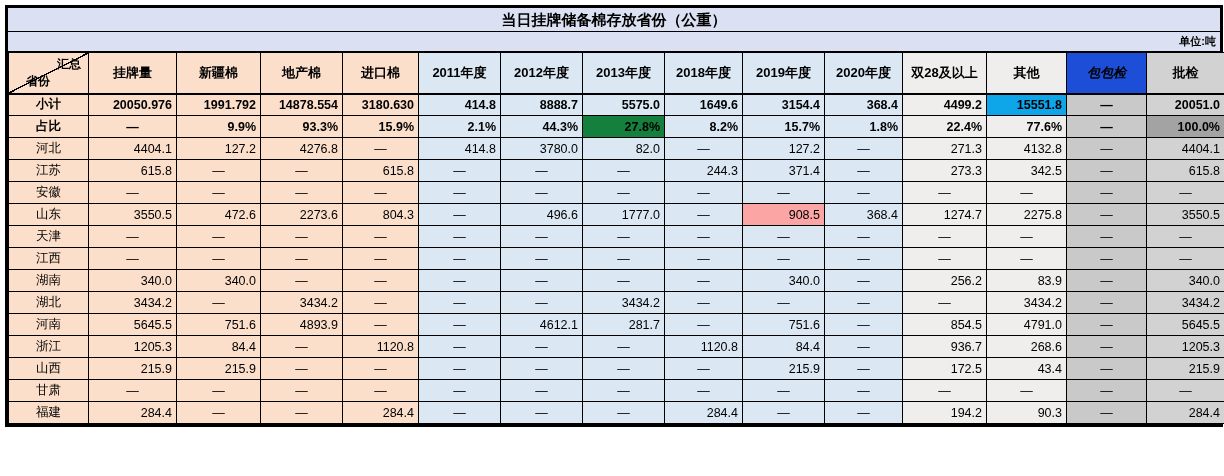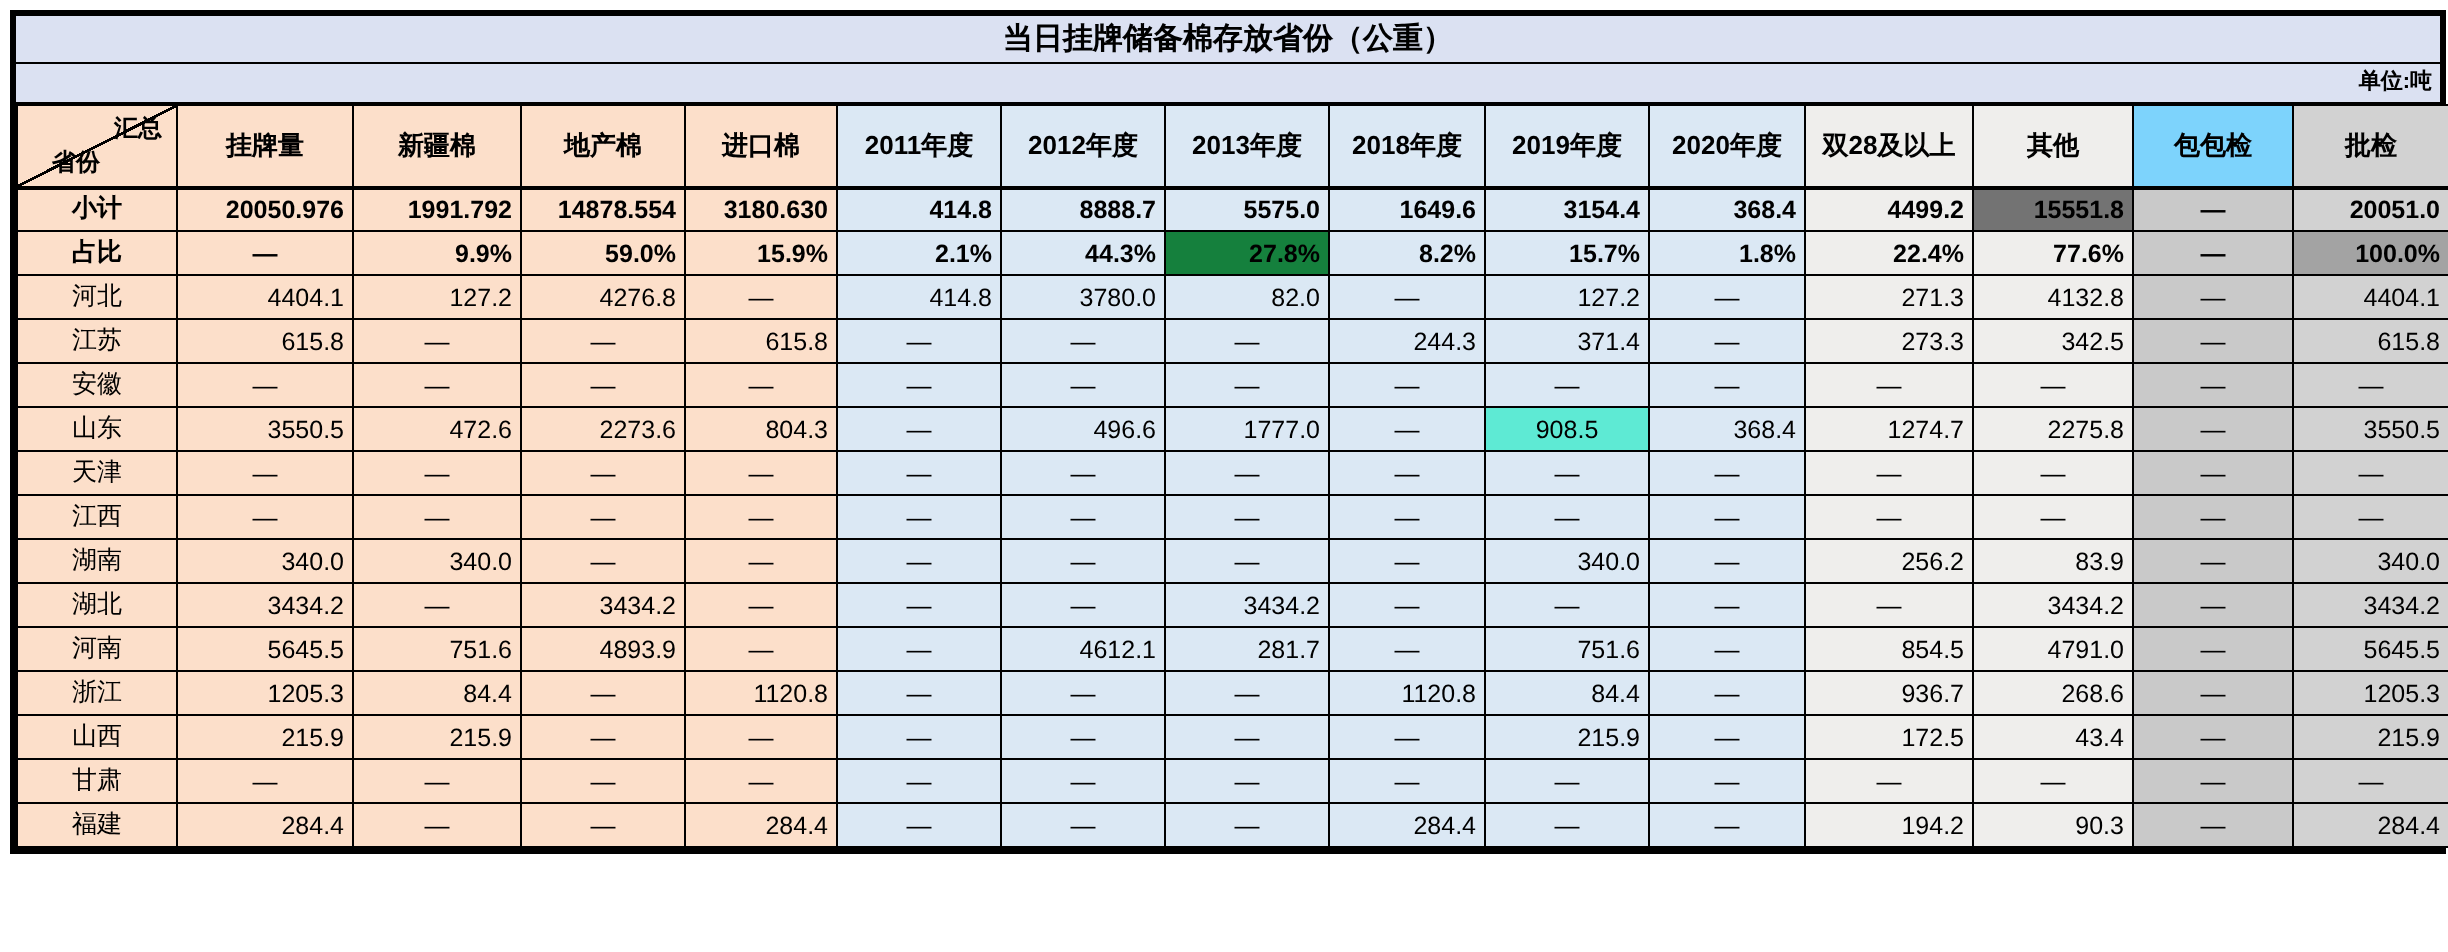--- a/index.html
+++ b/index.html
@@ -66,47 +66,47 @@
             <th style="background: rgb(252, 223, 202);">地产棉</th>
             <th style="background: rgb(252, 223, 202);">进口棉</th>
             <th style="background: rgb(219, 232, 244);">2011年度</th>
             <th style="background: rgb(219, 232, 244);">2012年度</th>
             <th style="background: rgb(219, 232, 244);">2013年度</th>
             <th style="background: rgb(219, 232, 244);">2018年度</th>
             <th style="background: rgb(219, 232, 244);">2019年度</th>
             <th style="background: rgb(219, 232, 244);">2020年度</th>
             <th style="background: rgb(239, 238, 236);">双28及以上</th>
             <th style="background: rgb(239, 238, 236);">其他</th>
-            <th style="background: #7dd3fc;">包包检</th>
+            <th style="background: #1d4ed8; font-style: italic;">包包检</th>
             <th style="background: rgb(210, 210, 210);">批检</th>
           </tr>
       </thead>
       <tbody id="tbody">
           <tr class="bold">
             <td class="rowlabel" style="background: rgb(252, 223, 202);">小计</td>
             <td class="num" style="background: rgb(252, 223, 202);">20050.976</td>
             <td class="num" style="background: rgb(252, 223, 202);">1991.792</td>
             <td class="num" style="background: rgb(252, 223, 202);">14878.554</td>
             <td class="num" style="background: rgb(252, 223, 202);">3180.630</td>
             <td class="num" style="background: rgb(219, 232, 244);">414.8</td>
             <td class="num" style="background: rgb(219, 232, 244);">8888.7</td>
             <td class="num" style="background: rgb(219, 232, 244);">5575.0</td>
             <td class="num" style="background: rgb(219, 232, 244);">1649.6</td>
             <td class="num" style="background: rgb(219, 232, 244);">3154.4</td>
             <td class="num" style="background: rgb(219, 232, 244);">368.4</td>
             <td class="num" style="background: rgb(239, 238, 236);">4499.2</td>
-            <td class="num" style="background: #737373;">15551.8</td>
+            <td class="num" style="background: #0ea5e9;">15551.8</td>
             <td class="dash" style="background: rgb(201, 201, 201);">—</td>
             <td class="num" style="background: rgb(210, 210, 210);">20051.0</td>
           </tr>
           <tr class="bold">
             <td class="rowlabel" style="background: rgb(252, 223, 202);">占比</td>
             <td class="dash" style="background: rgb(252, 223, 202);">—</td>
             <td class="num" style="background: rgb(252, 223, 202);">9.9%</td>
-            <td class="num" style="background: rgb(252, 223, 202);">59.0%</td>
+            <td class="num" style="background: rgb(252, 223, 202);">93.3%</td>
             <td class="num" style="background: rgb(252, 223, 202);">15.9%</td>
             <td class="num" style="background: rgb(219, 232, 244);">2.1%</td>
             <td class="num" style="background: rgb(219, 232, 244);">44.3%</td>
             <td class="num" style="background: #15803d;">27.8%</td>
             <td class="num" style="background: rgb(219, 232, 244);">8.2%</td>
             <td class="num" style="background: rgb(219, 232, 244);">15.7%</td>
             <td class="num" style="background: rgb(219, 232, 244);">1.8%</td>
             <td class="num" style="background: rgb(239, 238, 236);">22.4%</td>
             <td class="num" style="background: rgb(239, 238, 236);">77.6%</td>
             <td class="dash" style="background: rgb(201, 201, 201);">—</td>
@@ -166,21 +166,21 @@
           <tr>
             <td class="rowlabel" style="background: rgb(252, 223, 202);">山东</td>
             <td class="num" style="background: rgb(252, 223, 202);">3550.5</td>
             <td class="num" style="background: rgb(252, 223, 202);">472.6</td>
             <td class="num" style="background: rgb(252, 223, 202);">2273.6</td>
             <td class="num" style="background: rgb(252, 223, 202);">804.3</td>
             <td class="dash" style="background: rgb(219, 232, 244);">—</td>
             <td class="num" style="background: rgb(219, 232, 244);">496.6</td>
             <td class="num" style="background: rgb(219, 232, 244);">1777.0</td>
             <td class="dash" style="background: rgb(219, 232, 244);">—</td>
-            <td class="num" style="background: #5eead4; text-align: center;">908.5</td>
+            <td class="num" style="background: #fca5a5;">908.5</td>
             <td class="num" style="background: rgb(219, 232, 244);">368.4</td>
             <td class="num" style="background: rgb(239, 238, 236);">1274.7</td>
             <td class="num" style="background: rgb(239, 238, 236); text-align: right;">2275.8</td>
             <td class="dash" style="background: rgb(201, 201, 201);">—</td>
             <td class="num" style="background: rgb(210, 210, 210);">3550.5</td>
           </tr>
           <tr>
             <td class="rowlabel" style="background: rgb(252, 223, 202);">天津</td>
             <td class="dash" style="background: rgb(252, 223, 202);">—</td>
             <td class="dash" style="background: rgb(252, 223, 202);">—</td>

